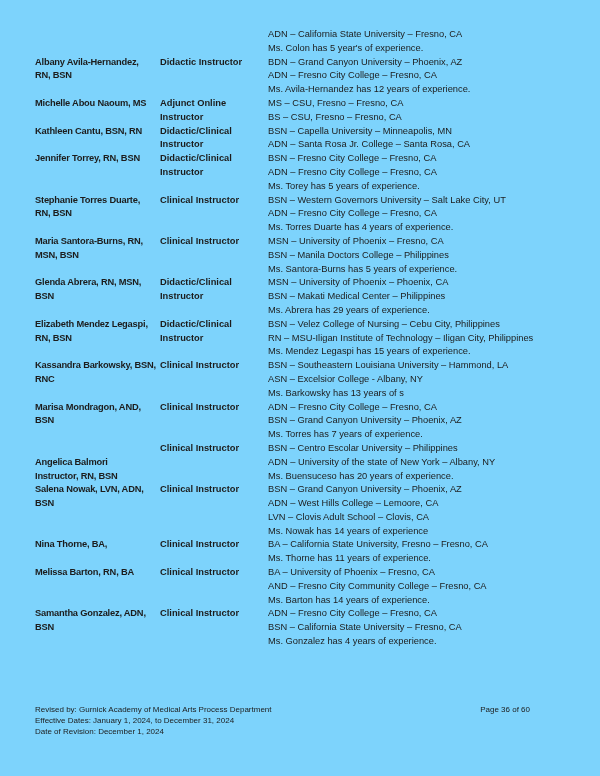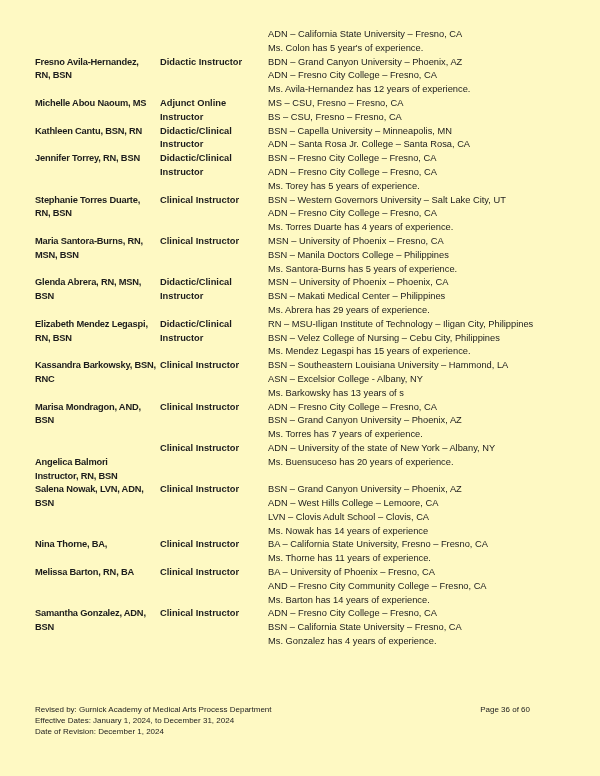--- a/index.html
+++ b/index.html
@@ -4,21 +4,21 @@
 <style>
   html, body {
     margin: 0;
     padding: 0;
     background: #ffffff;
   }
   .page {
     position: relative;
     width: 600px;
     height: 776px;
-    background: #fef9c3;
+    background: #7dd3fc;
     font-family: "Liberation Sans", sans-serif;
     color: #1c1c1c;
     overflow: hidden;
   }
   .faculty-table {
     position: absolute;
     left: 35px;
     top: 28px;
     width: 540px;
   }
@@ -76,21 +76,21 @@
       <div class="t-row">
         <div class="cell name"></div>
         <div class="cell title"></div>
         <div class="cell details">
           <div class="line">ADN – California State University – Fresno, CA</div>
           <div class="line">Ms. Colon has 5 year's of experience.</div>
         </div>
       </div>
       <div class="t-row">
         <div class="cell name">
-          <div class="line">Fresno Avila-Hernandez,</div>
+          <div class="line">Albany Avila-Hernandez,</div>
           <div class="line">RN, BSN</div>
         </div>
         <div class="cell title">
           <div class="line">Didactic Instructor</div>
         </div>
         <div class="cell details">
           <div class="line">BDN – Grand Canyon University – Phoenix, AZ</div>
           <div class="line">ADN – Fresno City College – Fresno, CA</div>
           <div class="line">Ms. Avila-Hernandez has 12 years of experience.</div>
         </div>
@@ -181,22 +181,22 @@
       <div class="t-row">
         <div class="cell name">
           <div class="line">Elizabeth Mendez Legaspi,</div>
           <div class="line">RN, BSN</div>
         </div>
         <div class="cell title">
           <div class="line">Didactic/Clinical</div>
           <div class="line">Instructor</div>
         </div>
         <div class="cell details">
+          <div class="line">BSN – Velez College of Nursing – Cebu City, Philippines</div>
           <div class="line">RN – MSU-Iligan Institute of Technology – Iligan City, Philippines</div>
-          <div class="line">BSN – Velez College of Nursing – Cebu City, Philippines</div>
           <div class="line">Ms. Mendez Legaspi has 15 years of experience.</div>
         </div>
       </div>
       <div class="t-row">
         <div class="cell name">
           <div class="line">Kassandra Barkowsky, BSN,</div>
           <div class="line">RNC</div>
         </div>
         <div class="cell title">
           <div class="line">Clinical Instructor</div>
@@ -224,20 +224,21 @@
       <div class="t-row">
         <div class="cell name">
           <div class="line"></div>
           <div class="line">Angelica Balmori</div>
           <div class="line">Instructor, RN, BSN</div>
         </div>
         <div class="cell title">
           <div class="line">Clinical Instructor</div>
         </div>
         <div class="cell details">
+          <div class="line">BSN – Centro Escolar University – Philippines</div>
           <div class="line">ADN – University of the state of New York – Albany, NY</div>
           <div class="line">Ms. Buensuceso has 20 years of experience.</div>
         </div>
       </div>
       <div class="t-row">
         <div class="cell name">
           <div class="line">Salena Nowak, LVN, ADN,</div>
           <div class="line">BSN</div>
         </div>
         <div class="cell title">

